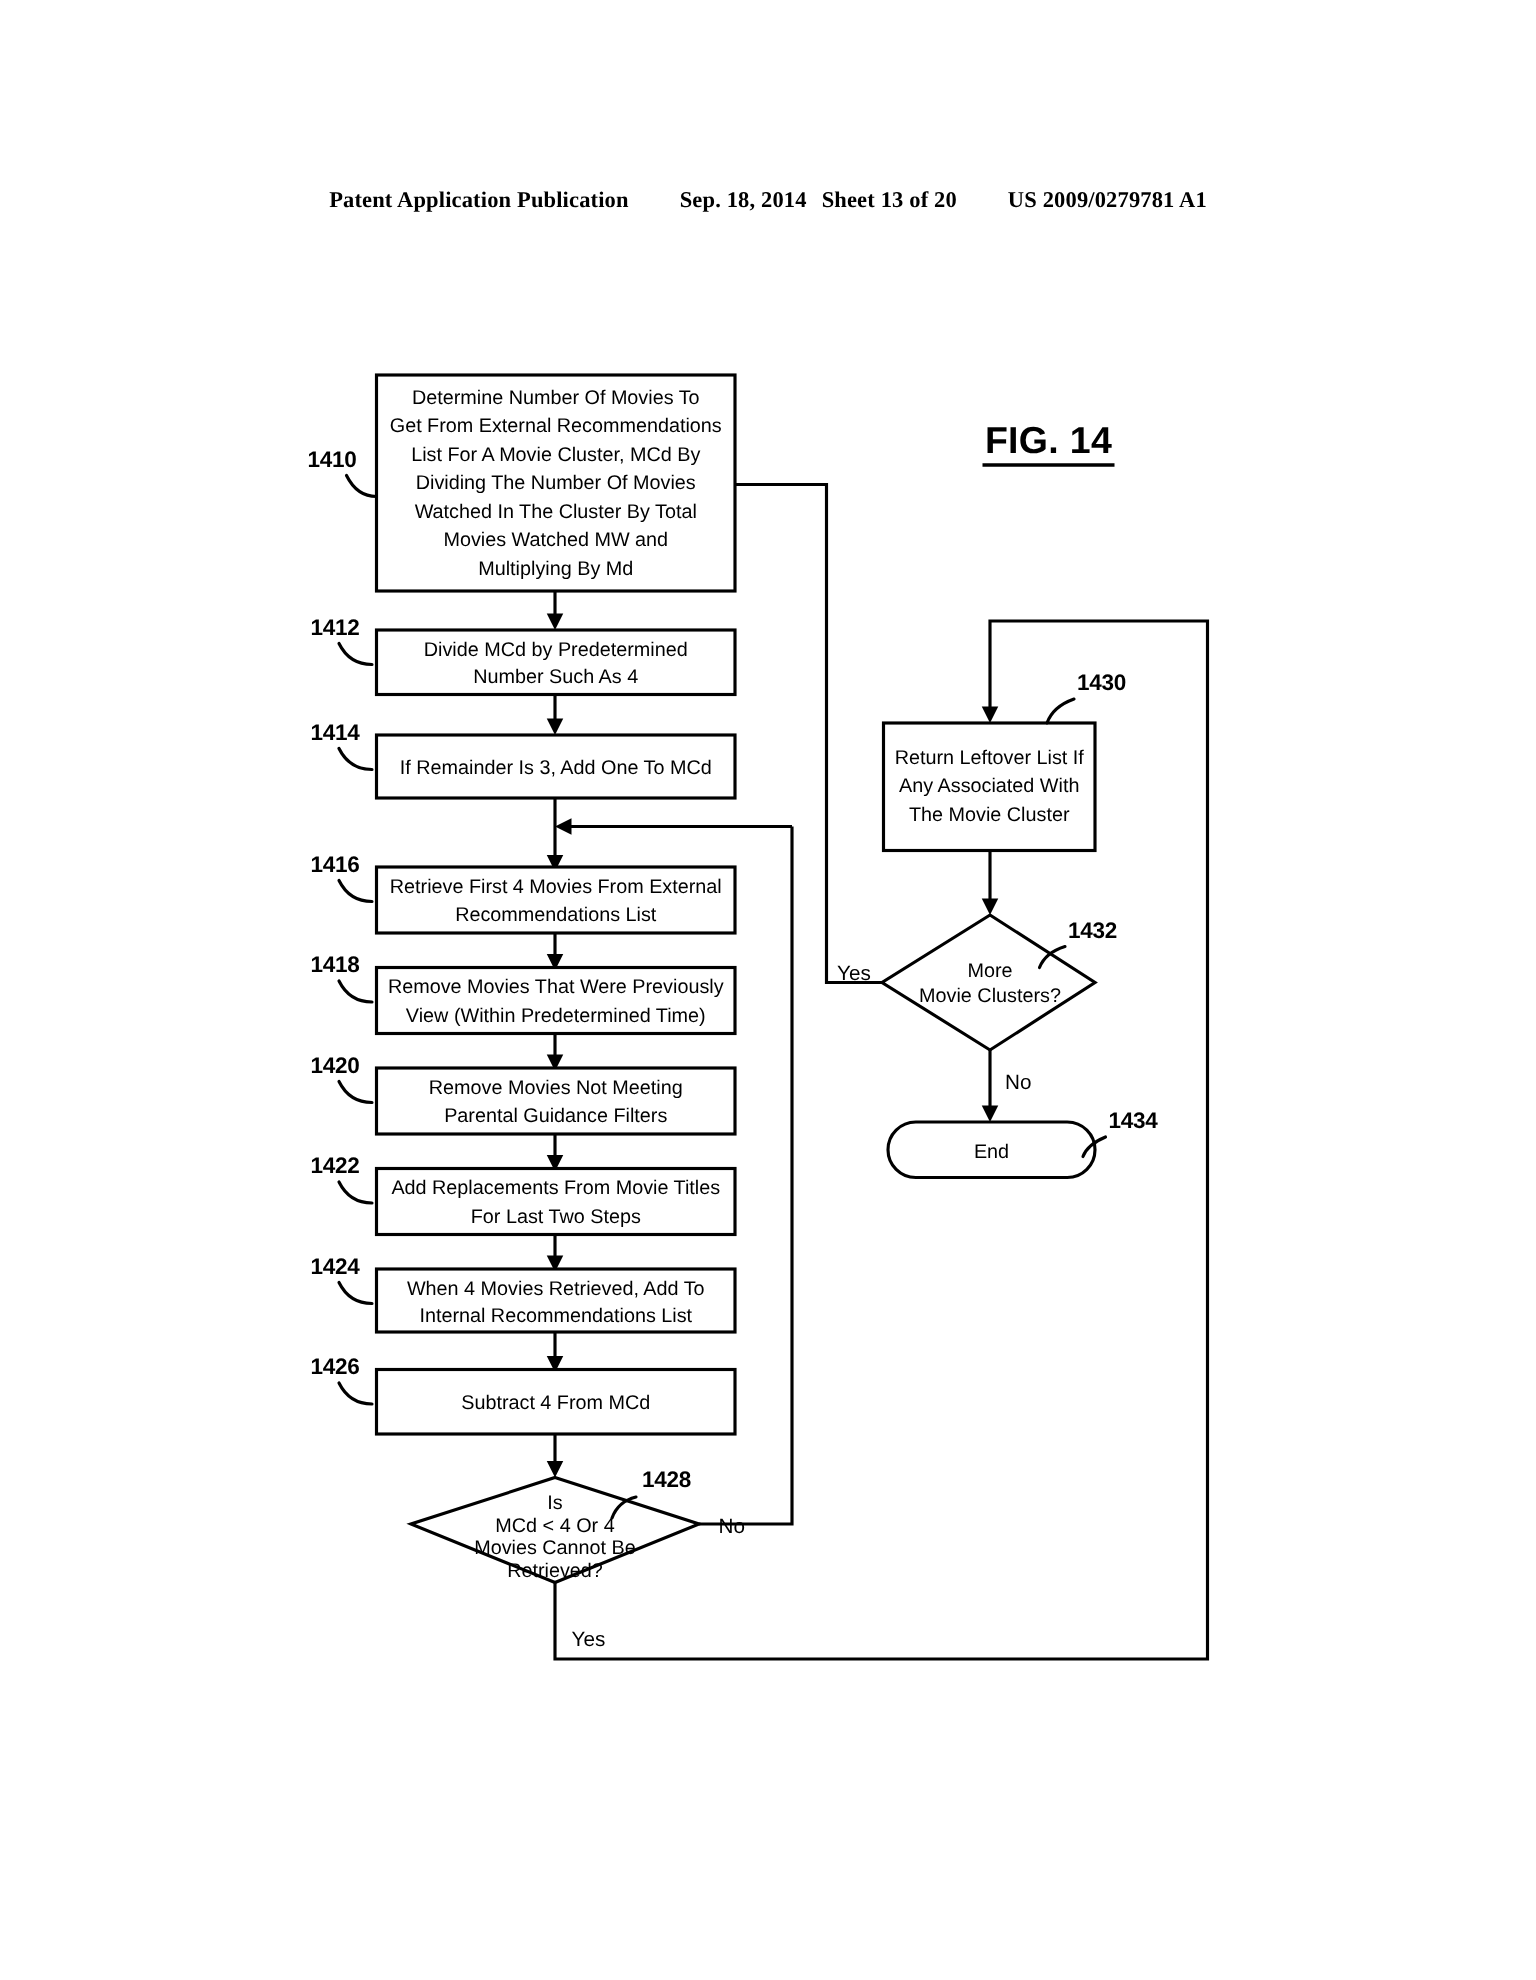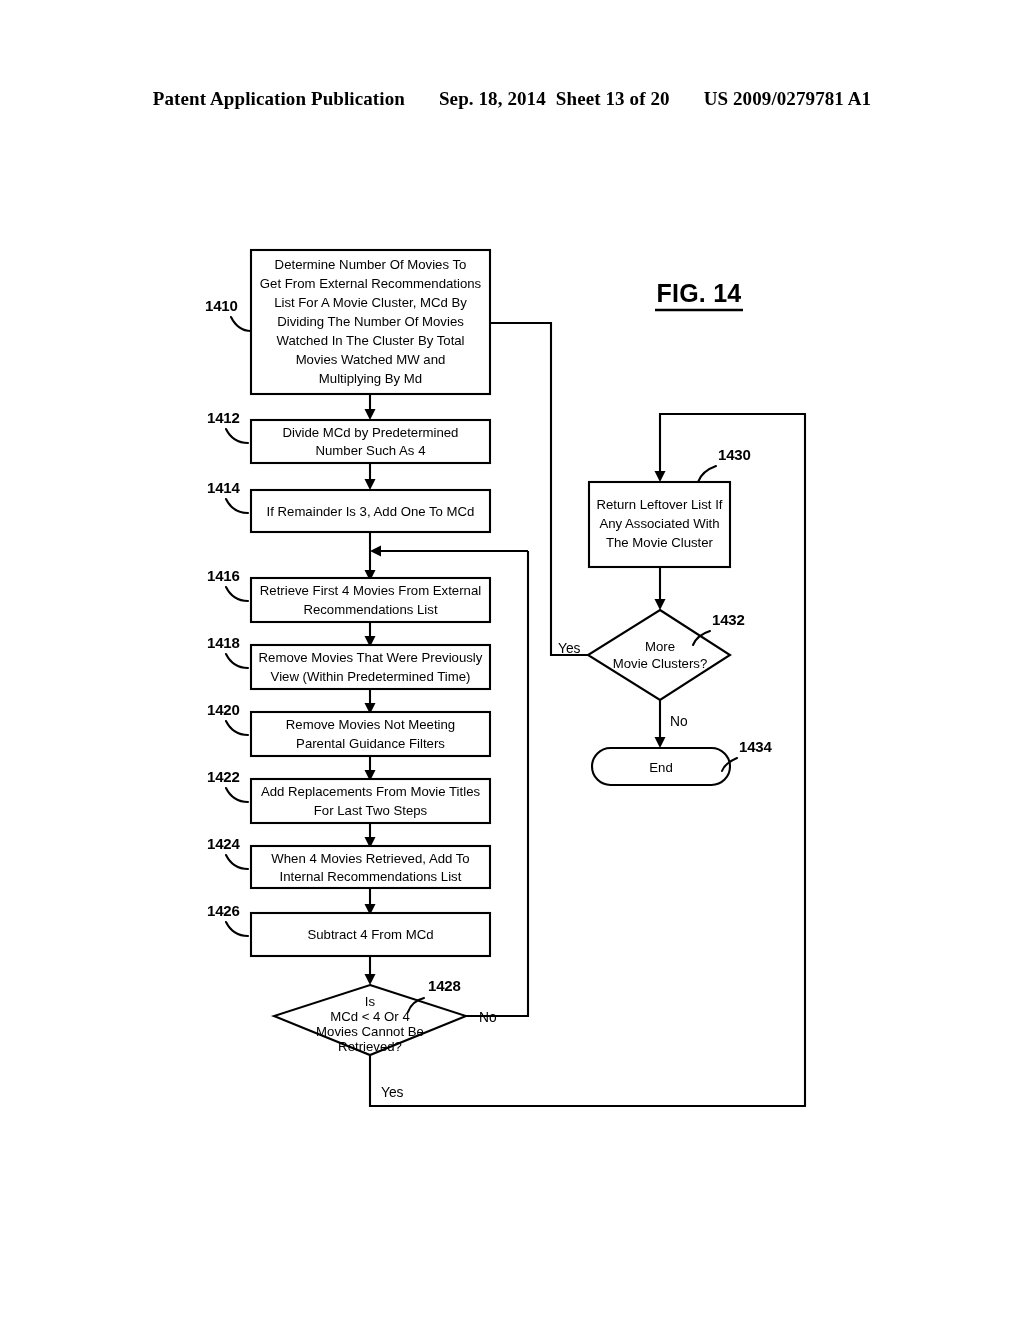--- a/index.html
+++ b/index.html
@@ -24,28 +24,28 @@
   .hdr {
     position: absolute;
     top: 88px;
     left: 0;
     width: 1024px;
     display: flex;
     justify-content: center;
     align-items: baseline;
     font-family: "Liberation Serif", serif;
     font-weight: bold;
-    font-size: 19px;
+    font-size: 15px;
     letter-spacing: 0.1px;
     white-space: nowrap;
   }
   .hdr span { display: inline-block; }
   .hdr .s1 { margin-right: 34px; }
   .hdr .s2 { margin-right: 10px; text-align: right; }
-  .hdr .s3 { margin-right: 34px; }
+  .hdr .s3 { margin-right: 34px; margin-top: 38px; }
 
   svg { display: block; }
   svg text {
     font-family: "Liberation Sans", sans-serif;
     fill: #000;
   }
   .boxtext { font-size: 13.2px; }
   .dtext   { font-size: 13.2px; }
   .reftext { font-size: 15px; font-weight: bold; letter-spacing: -0.2px; }
   .edgelbl { font-size: 13.8px; }

